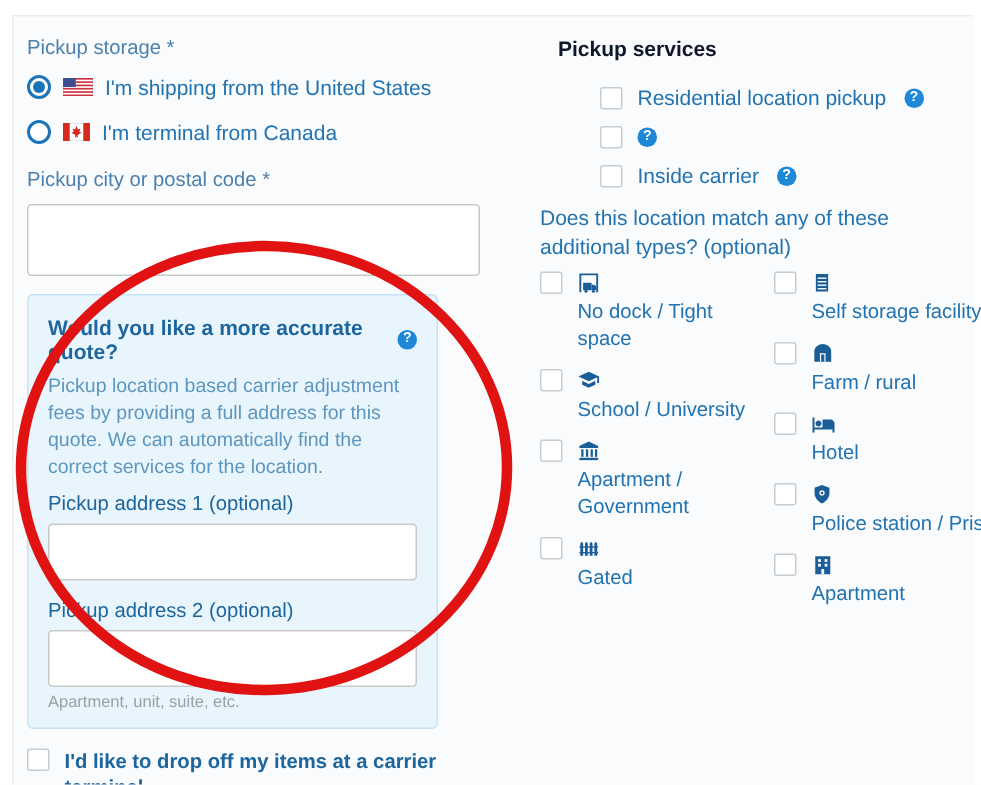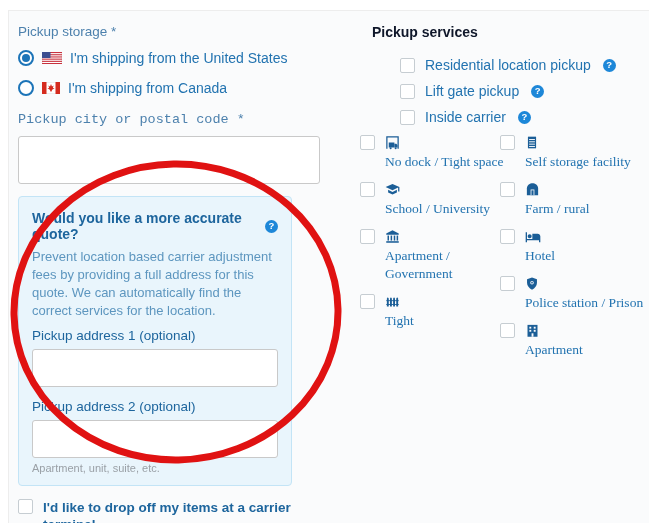--- a/index.html
+++ b/index.html
@@ -64,21 +64,21 @@
     border: 1px solid #c6cdd2; border-radius: 2px; background: #fff; display: inline-block;
   }
   .dropoff-row { display: flex; gap: 10px; margin-top: 13px; }
   .dropoff-label { font-weight: bold; font-size: 13.5px; color: #1d659d; line-height: 17px; width: 250px; }
 
   .rt-title { font-weight: bold; font-size: 14px; color: #0f172a; margin-bottom: 17px; padding-left: 12px; }
   .service-row { display: flex; align-items: center; gap: 10px; margin-bottom: 10px; height: 16px; padding-left: 40px; }
   .service-label { color: #2273b0; font-size: 14px; margin-right: 2px; white-space: nowrap; }
   .rt-question { color: #2273b0; font-size: 14px; line-height: 19px; margin-top: 11px; margin-bottom: 7px; }
 
-  .loc-grid { display: flex; gap: 0; font-family: Liberation Serif, serif; }
+  .loc-grid { display: flex; gap: 16px; }
   .loc-stack-left  { width: 140px; }
   .loc-stack-right { width: 144px; }
   .loc-item { display: flex; gap: 10px; margin-bottom: 11px; }
   .loc-body { display: flex; flex-direction: column; }
   .loc-icon { height: 16px; line-height: 0; }
   .loc-label { color: #2273b0; font-size: 13.5px; line-height: 18px; margin-top: 2px; }
   .loc-stack-left .loc-label { width: 124px; }
   .loc-stack-right .loc-label { width: 134px; }
 
   .red-oval {
@@ -116,32 +116,32 @@
   <div class="radio-row">
     <span class="radio"></span>
     <span class="flag">
       <svg class="icon" width="18" height="12" viewBox="0 0 18 12">
         <rect width="18" height="12" fill="#fff" stroke="#bbb" stroke-width="0.5"></rect>
         <rect width="4.5" height="12" fill="#d52b1e"></rect>
         <rect x="13.5" width="4.5" height="12" fill="#d52b1e"></rect>
         <path d="M9 2 L10 4.4 L11.6 3.6 L10.9 6 L12.6 6.2 L9.8 8 L10 9.8 L9 9 L8 9.8 L8.2 8 L5.4 6.2 L7.1 6 L6.4 3.6 L8 4.4 Z" fill="#d52b1e"></path>
       </svg>
     </span>
-    <span class="radio-label">I'm shipping from Canada</span>
-  </div>
-
-  <div class="field-label" style="margin-top:15px;font-family:Liberation Mono, monospace;">Pickup city or postal code *</div>
+    <span class="radio-label">I'm terminal from Canada</span>
+  </div>
+
+  <div class="field-label" style="margin-top:15px;">Pickup city or postal code *</div>
   <input class="text-input input-city" type="text" value="" style="">
 
   <div class="quote-box">
     <div class="quote-title-row">
       <span class="quote-title">Would you like a more accurate quote?</span>
       <span class="help-icon">?</span>
     </div>
-    <div class="quote-body">Prevent location based carrier adjustment fees by providing a full address for this quote. We can automatically find the correct services for the location.</div>
+    <div class="quote-body">Pickup location based carrier adjustment fees by providing a full address for this quote. We can automatically find the correct services for the location.</div>
 
     <div class="addr-label">Pickup address 1 (optional)</div>
     <input class="text-input input-addr" type="text" value="" style="">
 
     <div class="addr-label addr2-label">Pickup address 2 (optional)</div>
     <input class="text-input input-addr" type="text" value="" style="">
     <div class="addr-hint">Apartment, unit, suite, etc.</div>
   </div>
 
   <div class="dropoff-row">
@@ -156,29 +156,29 @@
 <div class="col-right">
   <div class="rt-title">Pickup services</div>
 
   <div class="service-row">
     <span class="checkbox"></span>
     <span class="service-label">Residential location pickup</span>
     <span class="help-icon">?</span>
   </div>
   <div class="service-row">
     <span class="checkbox"></span>
-    <span class="service-label">Lift gate pickup</span>
     <span class="help-icon">?</span>
   </div>
   <div class="service-row">
     <span class="checkbox"></span>
     <span class="service-label">Inside carrier</span>
     <span class="help-icon">?</span>
   </div>
 
+  <div class="rt-question">Does this location match any of these additional types? (optional)</div>
 
   <div class="loc-grid">
     <div class="loc-stack-left">
 
       <div class="loc-item">
         <span class="checkbox"></span>
         <div class="loc-body">
           <span class="loc-icon">
             <svg class="icon" width="15" height="15" viewBox="0 0 24 24" fill="#1b5e97">
               <path d="M2 2h20v20h-2V4H4v18H2z"></path>
@@ -226,21 +226,21 @@
       <div class="loc-item">
         <span class="checkbox"></span>
         <div class="loc-body">
           <span class="loc-icon">
             <svg class="icon" width="15" height="15" viewBox="0 0 24 24" fill="#1b5e97">
               <path d="M3 7l1.5-2L6 7v13H3zM8 7l1.5-2L11 7v13H8zM13 7l1.5-2L16 7v13h-3zM18 7l1.5-2L21 7v13h-3z"></path>
               <rect x="2" y="10" width="20" height="1.4"></rect>
                 <rect x="2" y="16" width="20" height="1.4"></rect>
             </svg>
           </span>
-          <span class="loc-label">Tight</span>
+          <span class="loc-label">Gated</span>
         </div>
       </div>
 
     </div>
     <div class="loc-stack-right">
 
       <div class="loc-item">
         <span class="checkbox"></span>
         <div class="loc-body">
           <span class="loc-icon">

